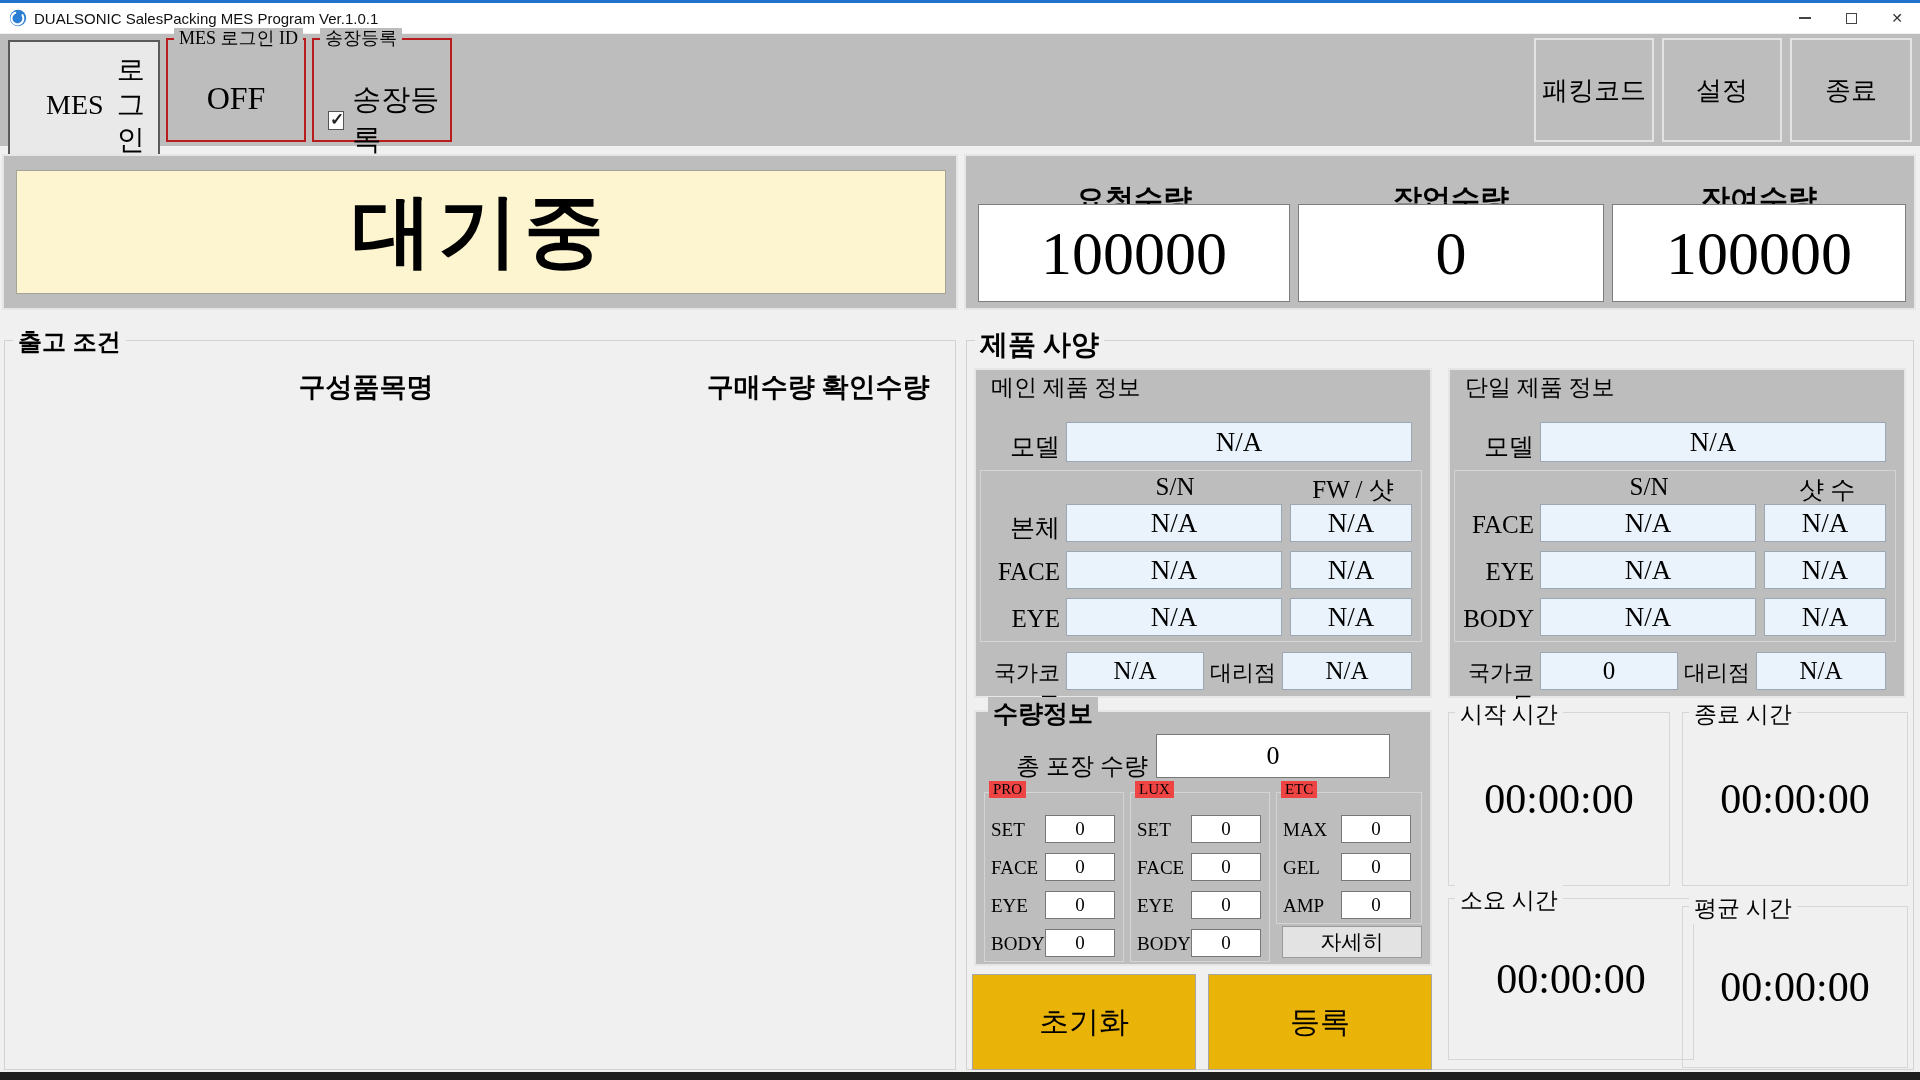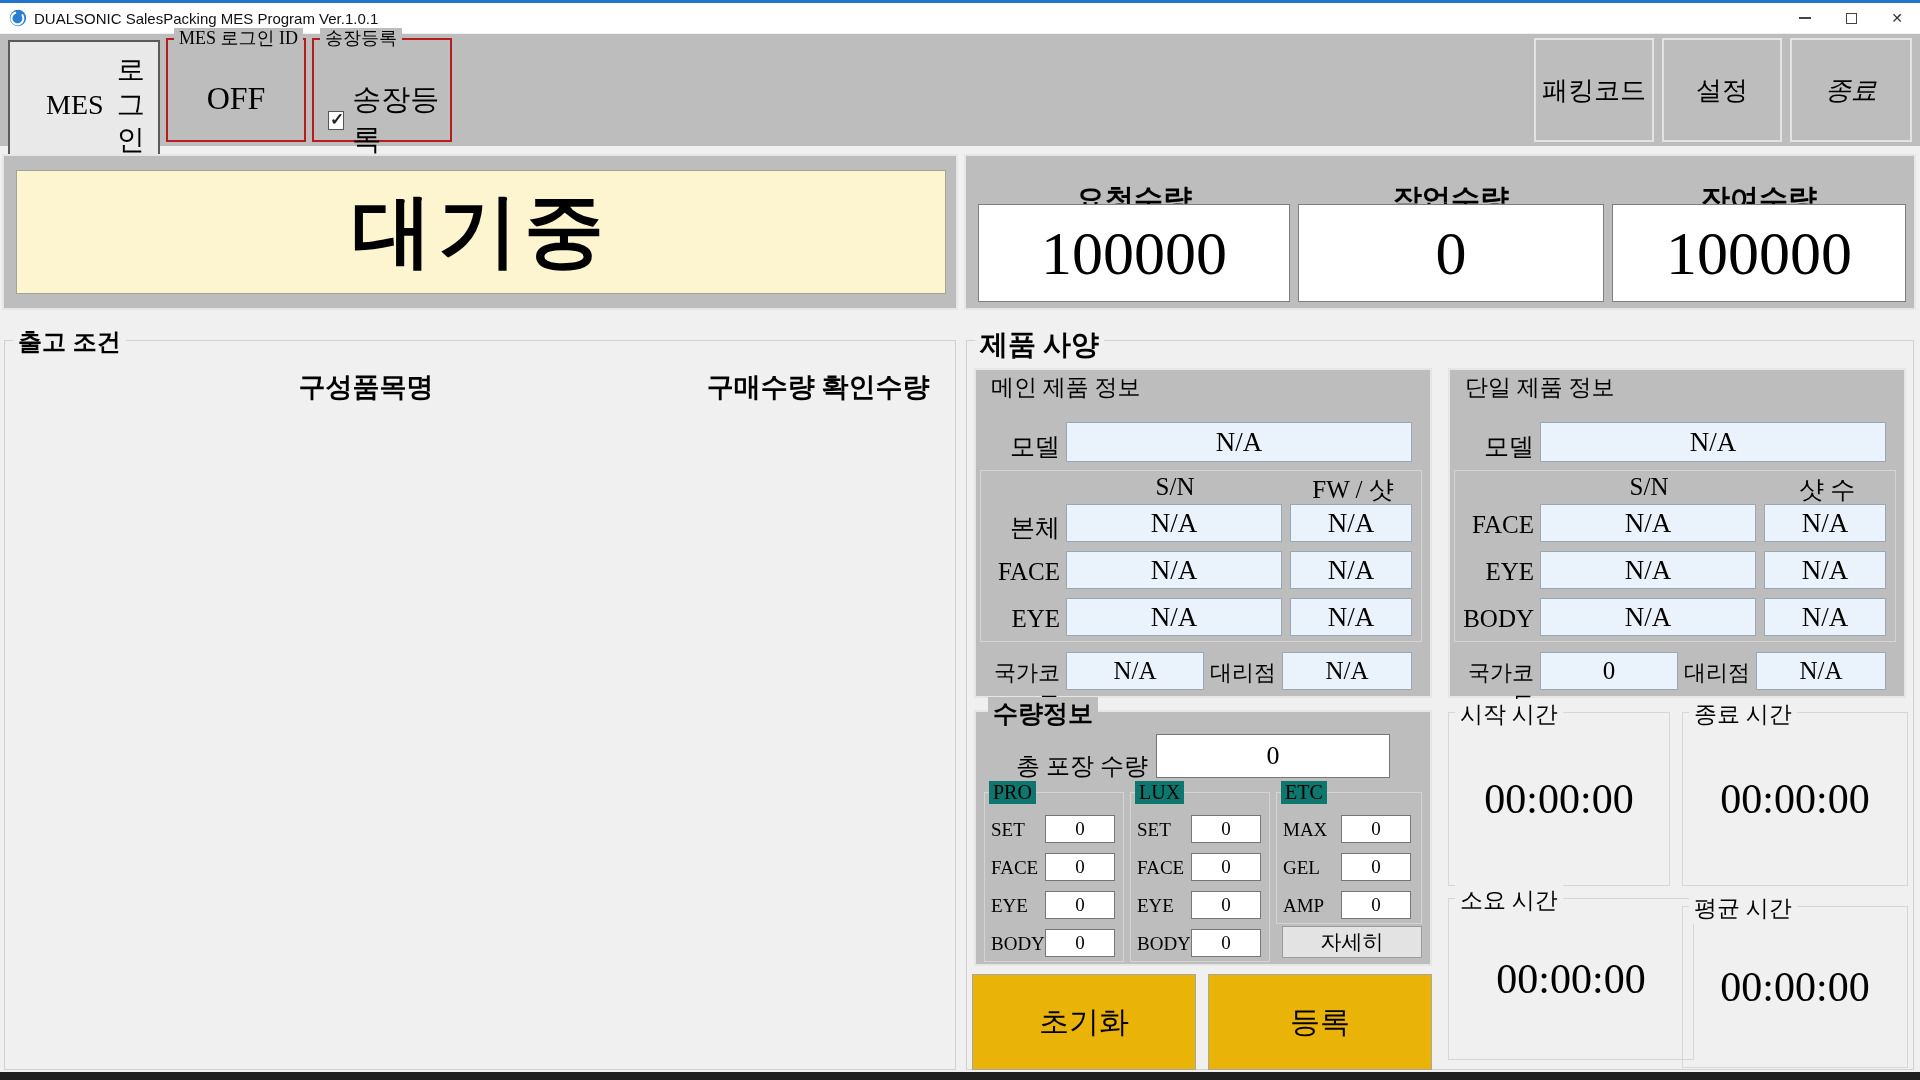--- a/index.html
+++ b/index.html
@@ -72,21 +72,21 @@
             display:flex; align-items:center; justify-content:center; font-size:27px; }
   .fieldw { position:absolute; background:#ffffff; border:1px solid #777;
             display:flex; align-items:center; justify-content:center; font-size:26px; }
   .tbl-box { position:absolute; left:4px; top:100px; width:442px; height:172px; border:1px solid #d4d4d4; }
   .sn-hdr { position:absolute; top:2px; text-align:center; font-size:25px; }
 
   
   .qtyinfo-cap { position:absolute; top:-15px; left:12px; background:#bdbdbd; padding:0 5px;
                  font-size:25px; font-weight:700; font-family:"Liberation Sans",sans-serif; white-space:nowrap; }
   .subgroup { position:absolute; border:1px solid #d4d4d4; }
-  .subgroup > .cap { position:absolute; top:-12px; left:4px; background:#0f766e; padding:0 4px; font-size:20px; }
+  .subgroup > .cap { position:absolute; top:-12px; left:4px; background:#ef4444; padding:0 4px; font-size:15px; }
   .srow-label { position:absolute; left:6px; width:50px; font-size:19px; }
   .srow-field { position:absolute; left:60px; width:70px; height:28px; background:#fff; border:1px solid #777;
                 display:flex; align-items:center; justify-content:center; font-size:19px; }
   .detail-btn { position:absolute; left:306px; top:214px; width:140px; height:32px;
                 background:#e3e3e3; border:1px solid #9b9b9b; font-size:21px; }
 
   
   .time-group { position:absolute; border:1px solid #d6d6d6; }
   .time-group > .cap { position:absolute; top:-14px; left:6px; background:#f0f0f0; padding:0 5px;
                        font-size:23px; white-space:nowrap; }
@@ -138,21 +138,21 @@
       <span class="gbx-cap">송장등록</span>
       <div class="chk-row">
         <span class="chk-box checked"></span>
         <span class="chk-label">송장등록</span>
       </div>
     </div>
 
 
     <div class="btn btn-dark" style="position:absolute; left:1534px; top:4px; width:120px; height:104px; font-size:26px;">패킹코드</div>
     <div class="btn btn-dark" style="position:absolute; left:1662px; top:4px; width:120px; height:104px; font-size:26px;">설정</div>
-    <div class="btn btn-dark" style="position:absolute; left:1790px; top:4px; width:122px; height:104px; font-size:26px;font-style:italic;">종료</div>
+    <div class="btn btn-dark" style="position:absolute; left:1790px; top:4px; width:122px; height:104px; font-size:26px;">종료</div>
   </div>
 
   <div class="panel-gray" style="left:2px; top:154px; width:956px; height:156px;">
     <div class="status-yellow">대기중</div>
   </div>
 
   <div class="panel-gray" style="left:964px; top:154px; width:952px; height:156px;">
     <div class="qty-label" style="left:12px; width:312px;">요청수량</div>
     <div class="qty-label" style="left:332px; width:306px;">작업수량</div>
     <div class="qty-label" style="left:646px; width:294px;">잔여수량</div>

